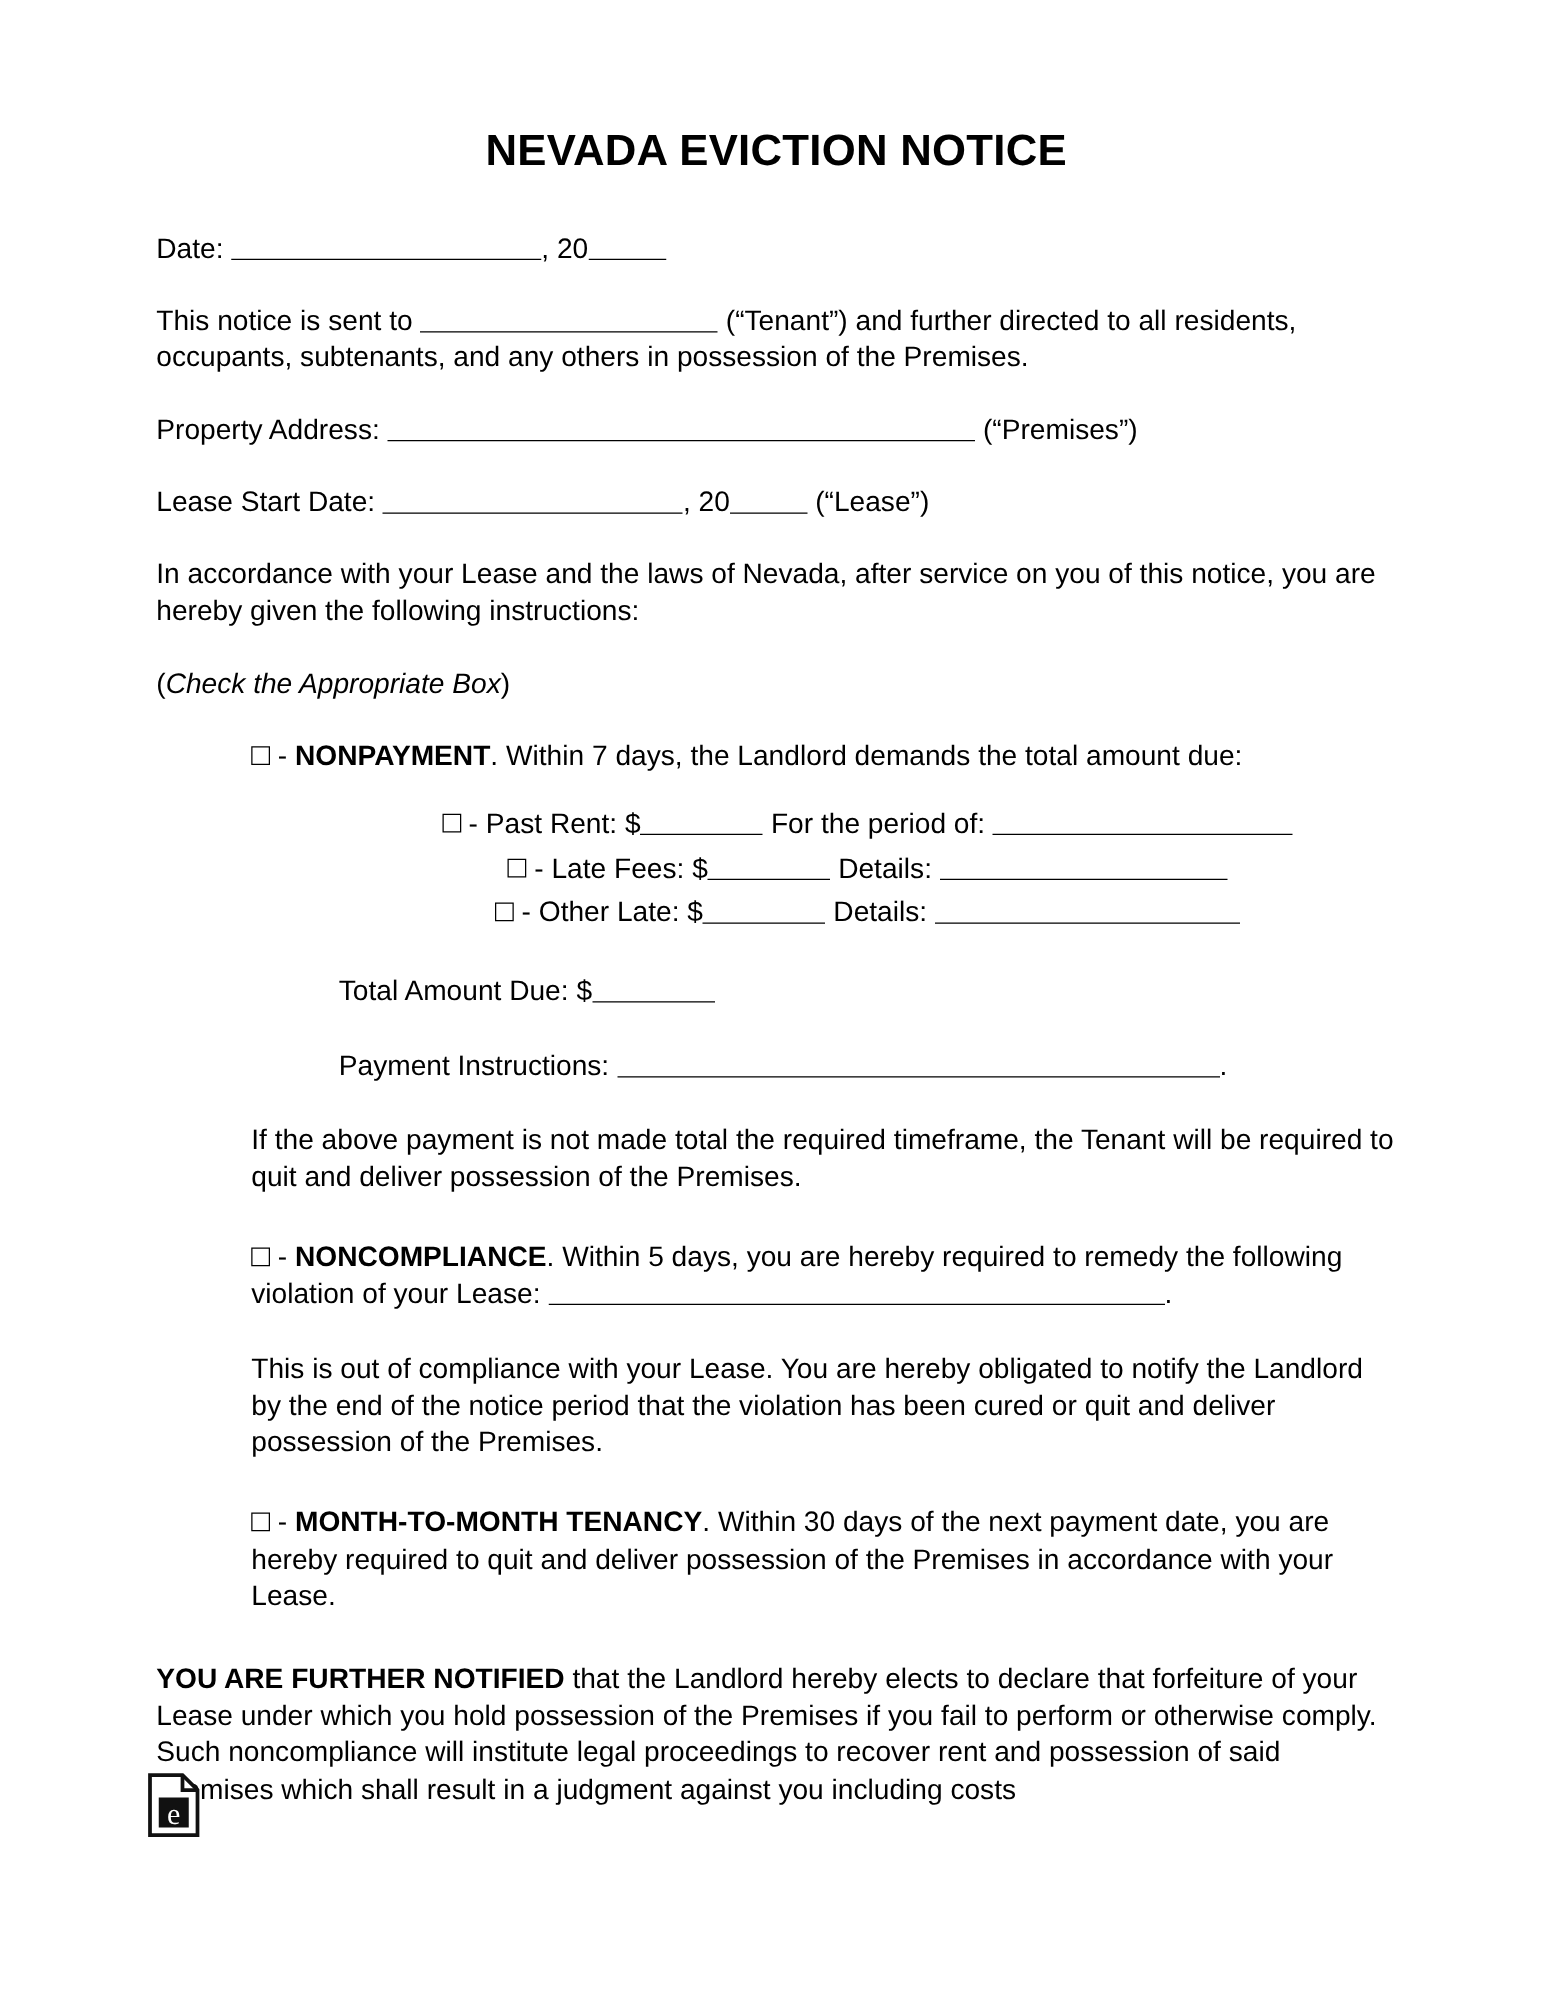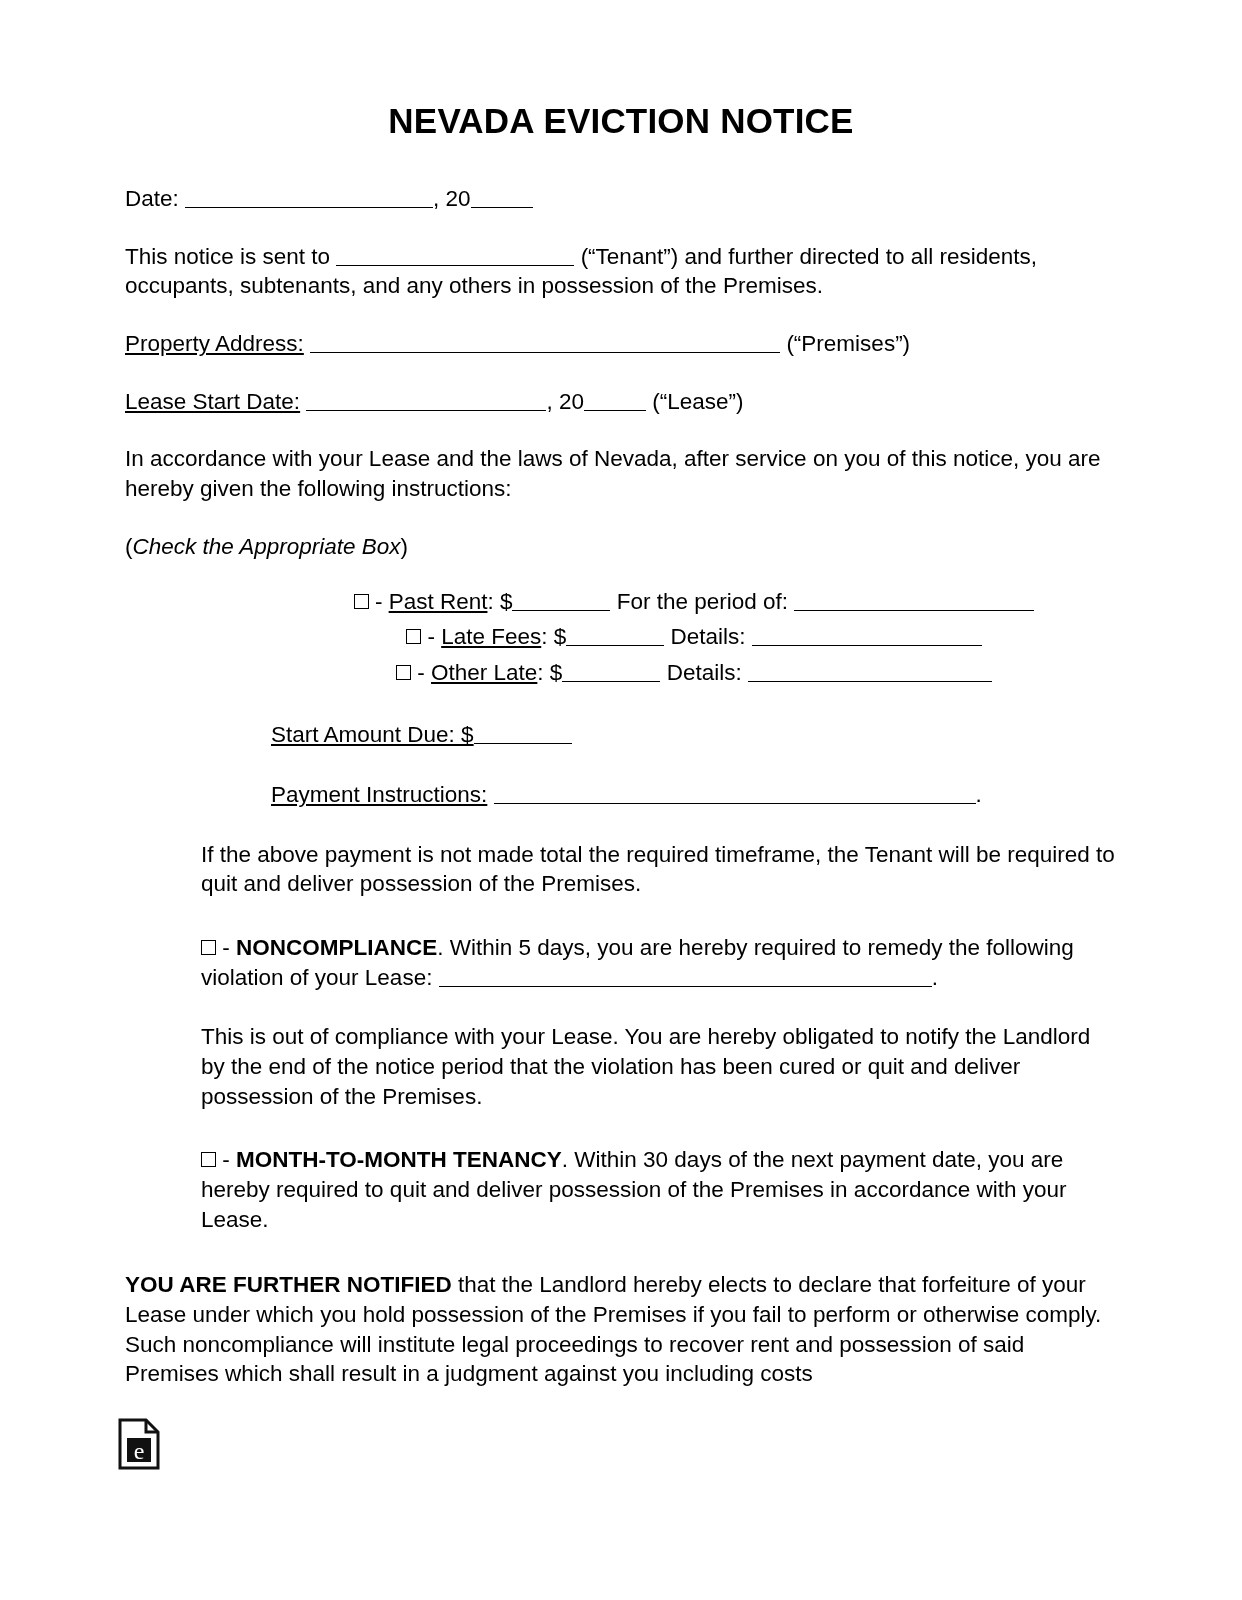--- a/index.html
+++ b/index.html
@@ -35,21 +35,21 @@
     font-size: 23px;
     font-weight: bold;
     margin: 6px 0 0 0;
     line-height: 1.2;
   }
   .block {
     font-size: 22.5px;
     line-height: 1.32;
     margin-top: 28px;
   }
-  .u { text-decoration: underline; }
+  .u { }
   .b { font-weight: bold; }
   .i { font-style: italic; }
   .fill {
     display: inline-block;
     border-bottom: 1.6px solid #000;
     vertical-align: baseline;
     height: 21px;
     margin-bottom: -2px;
   }
   .f-date { width: 248px; }
@@ -120,38 +120,41 @@
     <span class="fill f-leasedate"></span><span>, 20</span><span class="fill f-yr"></span>
     <span>(“Lease”)</span>
   </div>
 
   <div class="block">In accordance with your Lease and the laws of Nevada, after service on you of this notice, you are hereby given the following instructions:</div>
 
   <div class="block">
     <span>(</span><span class="i">Check the Appropriate Box</span><span>)</span>
   </div>
 
+  <div class="block indent1">
+    <span class="chk"></span> - <span class="b">NONPAYMENT</span><span>. Within 7 days, the Landlord demands the total amount due:</span>
+  </div>
 
   <div class="indent2" style="margin-top:22px;">
     <div class="sub-line">
       <span class="chk"></span> - <span class="u">Past Rent</span><span>: $</span><span class="fill f-money"></span>
       <span>For the period of:</span> <span class="fill f-period"></span>
     </div>
     <div class="sub-line">
       <span class="chk"></span> - <span class="u">Late Fees</span><span>: $</span><span class="fill f-money"></span>
       <span>Details:</span> <span class="fill f-details"></span>
     </div>
     <div class="sub-line">
       <span class="chk"></span> - <span class="u">Other Late</span><span>: $</span><span class="fill f-money"></span>
       <span>Details:</span> <span class="fill f-details2"></span>
     </div>
   </div>
 
   <div class="block indent2" style="margin-top:30px;">
-    <span class="u">Start Amount Due: $</span><span class="fill f-money"></span>
+    <span class="u">Total Amount Due: $</span><span class="fill f-money"></span>
   </div>
 
   <div class="block indent2" style="margin-top:30px;">
     <span class="u">Payment Instructions:</span>
     <span class="fill f-payinstr"></span><span>.</span>
   </div>
 
   <div class="block indent1" style="margin-top:30px;">If the above payment is not made total the required timeframe, the Tenant will be required to quit and deliver possession of the Premises.</div>
 
   <div class="block indent1" style="margin-top:34px;">

